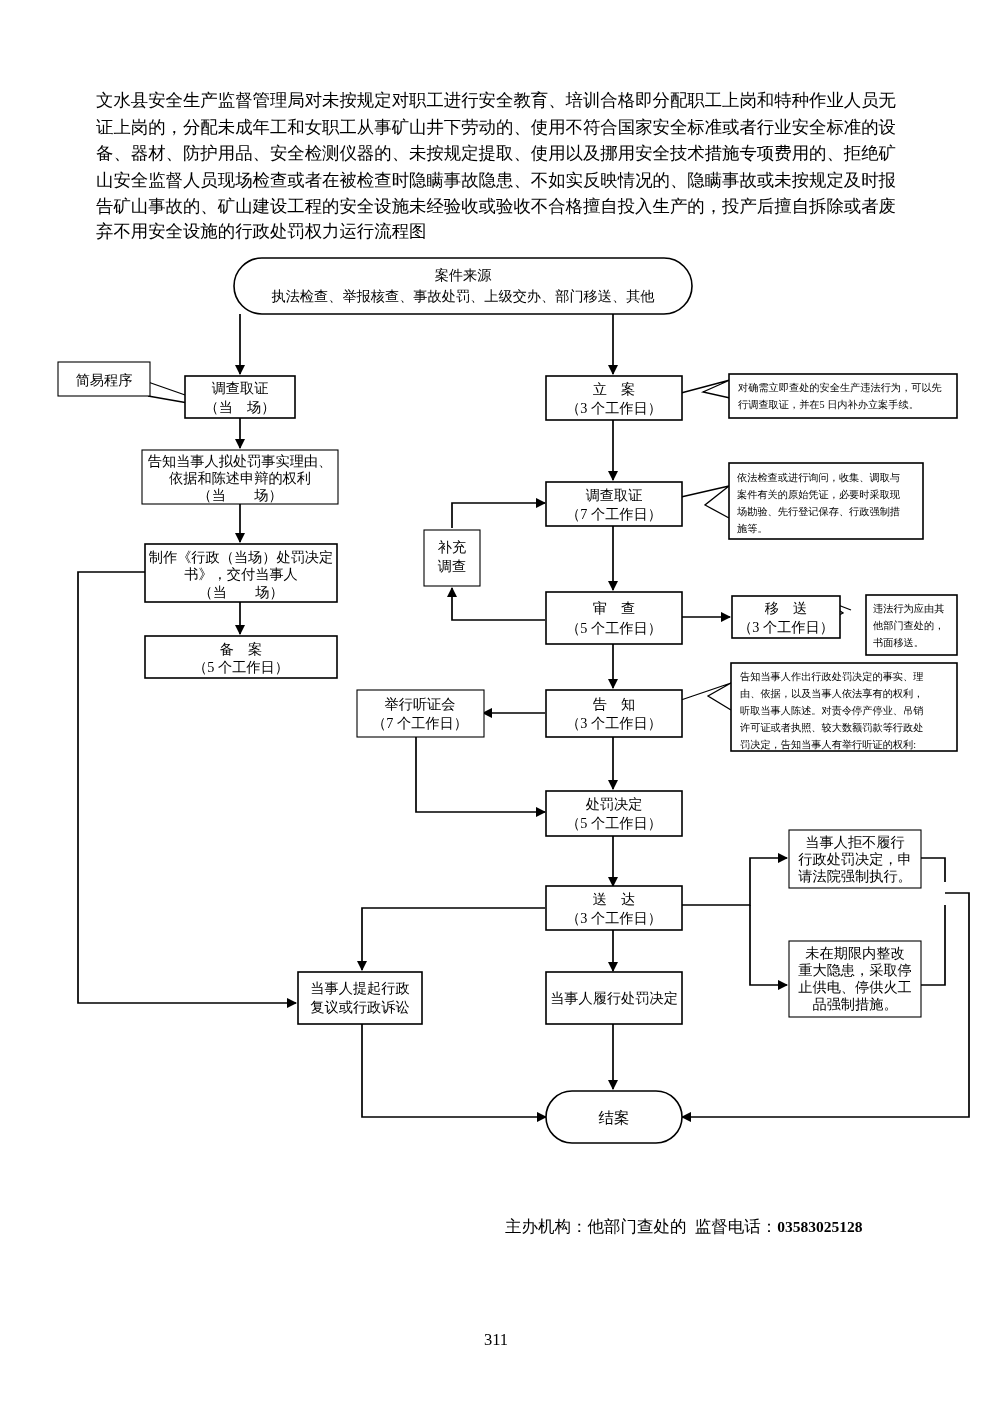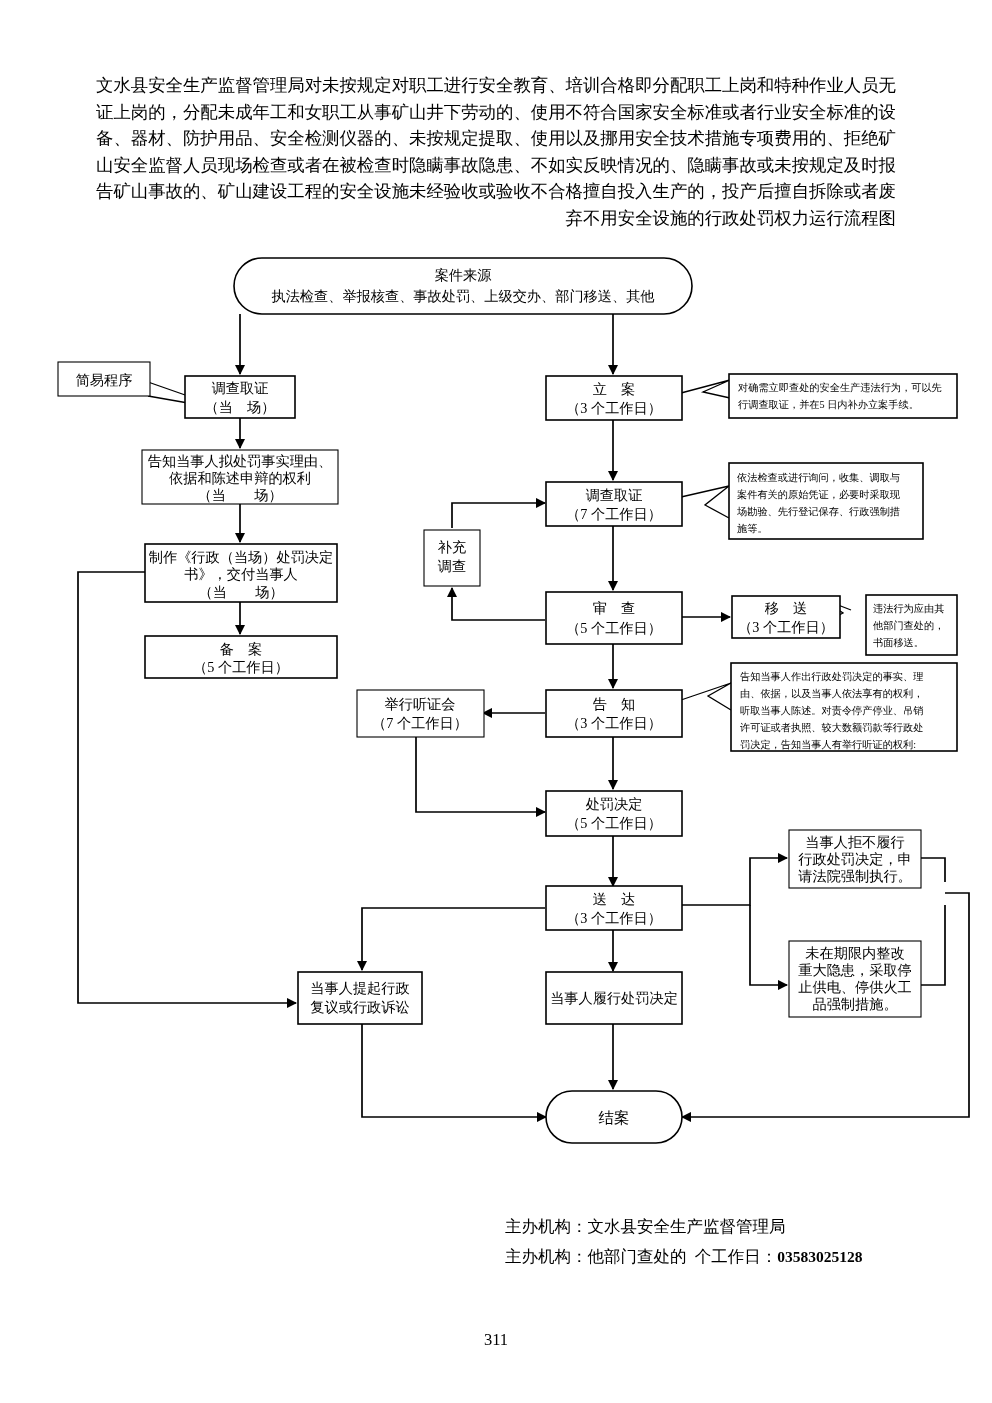--- a/index.html
+++ b/index.html
@@ -16,31 +16,32 @@
     overflow: hidden;
   }
   #page {
     position: relative;
     width: 992px;
     height: 1403px;
   }
   #title-block {
     position: absolute;
     left: 96px;
-    top: 72px;
+    top: 87px;
     width: 800px;
     font-size: 17.4px;
     line-height: 26.5px;
     text-align: justify;
     text-justify: inter-ideograph;
     letter-spacing: 0px;
   }
   #title-block .last-line {
-    text-align: right;
+    text-align: left;
     display: block;
+    font-family: Liberation Mono, monospace;
   }
   #footer-block {
     position: absolute;
     left: 505px;
     top: 1212px;
     font-size: 16.5px;
     line-height: 30px;
   }
   #footer-block .phone {
     font-weight: bold;
@@ -320,22 +321,19 @@
       <text class="noteText" x="740" y="697">由、依据，以及当事人依法享有的权利，</text>
       <text class="noteText" x="740" y="714">听取当事人陈述。对责令停产停业、吊销</text>
       <text class="noteText" x="740" y="731">许可证或者执照、较大数额罚款等行政处</text>
       <text class="noteText" x="740" y="748">罚决定，告知当事人有举行听证的权利:</text>
     </g>
 
   </svg>
 
   <div id="footer-block">
     <div>
-      <span>主办机构：</span><span>文水县安全生产监督管理局</span>
-    </div>
-    <div>
-      <span>主办机构：</span><span>他部门查处的</span>&nbsp;&nbsp;<span>个工作日：</span><span class="phone">03583025128</span>
+      <span>主办机构：</span><span>他部门查处的</span>&nbsp;&nbsp;<span>监督电话：</span><span class="phone">03583025128</span>
     </div>
   </div>
 
   <div id="page-number">311</div>
 
 </div>
 
 </body></html>

